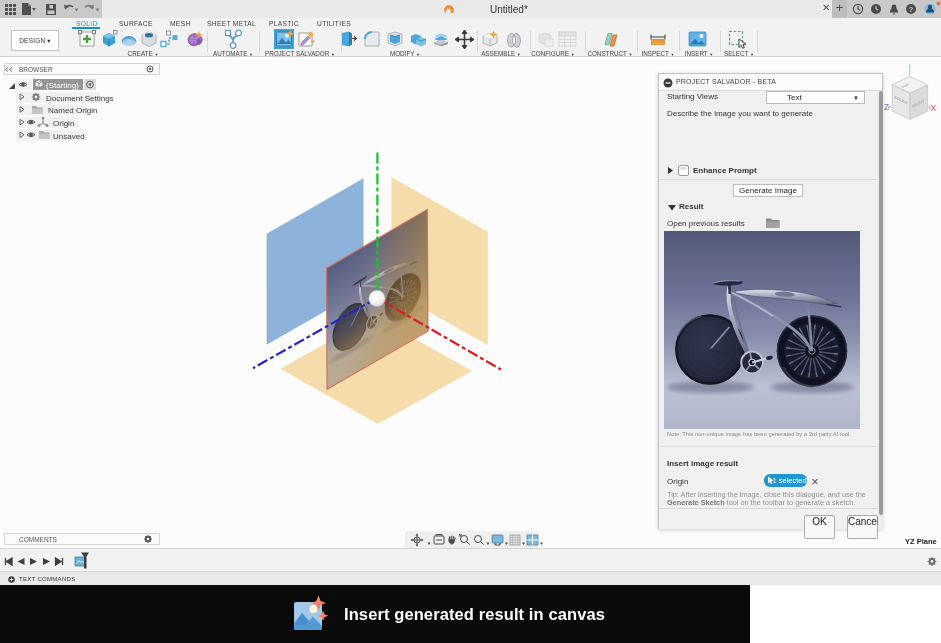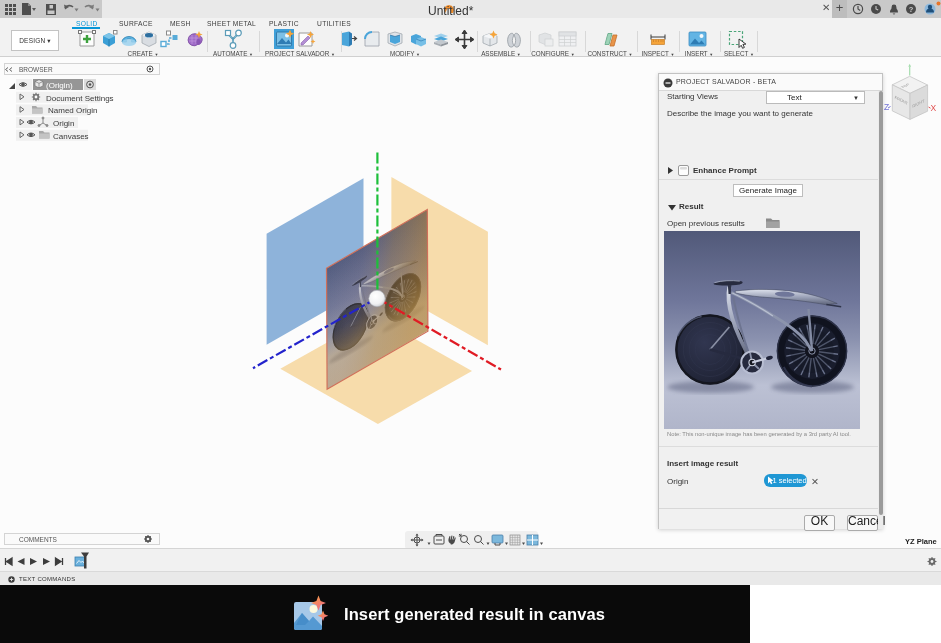--- a/index.html
+++ b/index.html
@@ -1,20 +1,20 @@
 <!DOCTYPE html>
 <html><head><meta charset="utf-8"><style>
 *{margin:0;padding:0;box-sizing:border-box;}
 html,body{width:941px;height:643px;overflow:hidden;font-family:"Liberation Sans",sans-serif;background:#fff;}
 .abs{position:absolute;}
 #app{position:relative;width:941px;height:643px;}
 
 #titlebar{position:absolute;left:0;top:0;width:941px;height:18px;background:#c9c9c9;}
 #tab{position:absolute;left:102px;top:0;width:734px;height:18px;background:#e9e9e9;}
-#tabname{position:absolute;left:428px;top:4px;font-size:12px;color:#333;}
+#tabname{position:absolute;left:453px;top:4px;font-size:10px;color:#333;padding-left:37px;}
 #tabx{position:absolute;left:822px;top:2px;font-size:10px;color:#555;}
 #plusbox{position:absolute;left:832px;top:0;width:15px;height:18px;background:#bdbdbd;color:#4a4a4a;font-size:13px;text-align:center;line-height:16px;}
 
 #ribbon{position:absolute;left:0;top:18px;width:941px;height:39px;background:#f2f2f2;border-bottom:1px solid #d0d0d0;}
 .rtab{position:absolute;top:1.5px;font-size:6.7px;color:#3c3c3c;letter-spacing:.3px;}
 #soltab{color:#0696d7;}
 #solline{position:absolute;left:72px;top:8.5px;width:28px;height:2px;background:#0696d7;}
 #designbox{position:absolute;left:11px;top:12px;width:48px;height:21px;background:#fff;border:1px solid #c3c3c3;font-size:6.5px;color:#333;text-align:center;line-height:20px;letter-spacing:.2px;}
 .glabel{position:absolute;top:32px;font-size:6.3px;color:#444;text-align:center;white-space:nowrap;}
 .gsep{position:absolute;top:13px;width:1px;height:21px;background:#d8d8d8;}
@@ -31,21 +31,21 @@
 #dhead{position:absolute;left:0;top:0;width:223px;height:17px;background:#fafafa;border-bottom:1px solid #d8d8d8;font-size:7px;color:#444;letter-spacing:.2px;line-height:16px;}
 .dlabel{position:absolute;font-size:8px;color:#333;}
 #dselect{position:absolute;left:107px;top:17px;width:99px;height:13px;background:#fff;border:1px solid #bbb;font-size:8px;line-height:12px;padding-left:20px;color:#222;}
 #dtextarea{position:absolute;left:6px;top:47px;width:195px;height:37px;background:#fff;border:1px solid #c5c5c5;font-size:8px;padding:2px 3px;color:#222;}
 #genbtn{position:absolute;left:74px;top:110px;width:70px;height:13px;background:#fff;border:1px solid #bdbdbd;font-size:8px;text-align:center;line-height:12px;color:#222;}
 #dimg{position:absolute;left:5px;top:157px;width:196px;height:198px;}
 #dnote{position:absolute;left:8px;top:357px;font-size:5.8px;color:#888;}
 #chip{position:absolute;left:105px;top:400px;width:43px;height:13px;background:#1f97d4;border-radius:6px;color:#fff;font-size:7.5px;line-height:13px;text-align:center;}
 #dtip{position:absolute;left:8px;top:417px;width:200px;font-size:7.3px;color:#909090;line-height:1.15;}
 #dfoot{position:absolute;left:0;top:434px;width:223px;height:21px;background:#f1f1f1;border-top:1px solid #d8d8d8;}
-.dbtn{position:absolute;top:6px;width:31px;height:16px;background:#f8f8f8;border:1px solid #ababab;border-radius:2px;font-size:12px;text-align:center;line-height:11px;color:#222;}
+.dbtn{position:absolute;top:6px;width:31px;height:24px;background:#f8f8f8;border:1px solid #ababab;border-radius:2px;font-size:10px;text-align:center;line-height:11px;color:#222;}
 #dscroll{position:absolute;left:219px;top:17px;width:5px;height:438px;background:#ececec;}
 #dthumb{position:absolute;left:0.5px;top:0px;width:4px;height:424px;background:#9b9b9b;border-radius:2px;}
 
 #timeline{position:absolute;left:0;top:548px;width:941px;height:23px;background:#f1f1f1;border-top:1px solid #d5d5d5;}
 #textcmd{position:absolute;left:0;top:571px;width:941px;height:14px;background:#e9e9e9;border-top:1px solid #d9d9d9;font-size:6px;color:#333;}
 #blackbar{position:absolute;left:0;top:585px;width:750px;height:58px;background:#0a0a0a;}
 #bigtext{position:absolute;left:344px;top:20px;font-size:16.5px;font-weight:bold;color:#fff;letter-spacing:.1px;}
 </style></head>
 <body>
 <div id="app">
@@ -459,25 +459,25 @@
         </g>
 
   <path d="M20,75 l4,2.8 -4,2.8 z" fill="none" stroke="#666" stroke-width="1"></path>
   <g stroke="#555" fill="none" stroke-width="1">
           <path d="M27,77.8 q4,-3.6 8,0 q-4,3.6 -8,0"></path>
           <circle cx="31" cy="77.8" r="1.4" fill="#555"></circle>
         </g>
   <path d="M39,74 h4 l1.5,1.5 h5 v6 h-10.5 z" fill="#a8a8a8"></path>
         <path d="M39,76.5 h10.5 v5 h-10.5 z" fill="#c4c4c4"></path>
 </svg>
-<div class="trow" style="left:46px;top:24px;color:#fff">(Origin)</div>
+<div class="trow" style="left:46px;top:24px;color:#fff">(Starting)</div>
 <div class="trow" style="left:46px;top:36.5px">Document Settings</div>
 <div class="trow" style="left:48px;top:49.2px">Named Origin</div>
 <div class="trow" style="left:53px;top:62px">Origin</div>
-<div class="trow" style="left:53px;top:74.7px">Canvases</div>
+<div class="trow" style="left:53px;top:74.7px">Unsaved</div>
 
 <div id="cheader"><span style="margin-left:14px">COMMENTS</span></div>
 <svg class="abs" style="left:140px;top:476px" width="20" height="14">
   <g fill="#555">
           <circle cx="8" cy="6" r="3.2"></circle>
           <circle cx="8" cy="6" r="1.3" fill="#fafafa"></circle>
   <path d="M8,2 v1.5 M8,8.5 v1.5 M4,6 h1.5 M10.5,6 h1.5 M5.2,3.2 l1,1 M9.8,7.8 l1,1 M10.8,3.2 l-1,1 M5.2,8.8 l1,-1" stroke="#555" stroke-width="1"></path>
         </g>
 </svg>
 
@@ -542,20 +542,21 @@
         <use href="#bike" width="198" height="198"></use>
       </svg>
   <div id="dnote">Note: This non-unique image has been generated by a 3rd party AI tool.</div>
   <div class="abs" style="left:0px;top:372px;width:223px;height:1px;background:#dcdcdc"></div>
   <div class="dlabel" style="left:8px;top:385px;font-weight:bold">Insert image result</div>
   <div class="dlabel" style="left:8px;top:403px">Origin</div>
   <div id="chip"><svg style="position:absolute;left:3px;top:2px" width="8" height="9">
           <path d="M1,0.5 l0,7 1.8,-1.8 1.2,2.5 1.4,-0.7 -1.2,-2.4 2.4,-0.3 z" fill="#fff"></path>
         </svg><span style="margin-left:8px">1 selected</span></div>
   <div class="dlabel" style="left:152px;top:402px;color:#555;font-size:9.5px">✕</div>
+  <div id="dtip">Tip: After inserting the image, close this dialogue, and use the <b style="color:#777">Generate Sketch</b> tool on the toolbar to generate a sketch.</div>
   <div id="dfoot">
     <div class="dbtn" style="left:145px">OK</div>
     <div class="dbtn" style="left:188px">Cancel</div>
   </div>
   <div id="dscroll">
         <div id="dthumb"></div>
       </div>
 </div>
 
 <div id="timeline">

